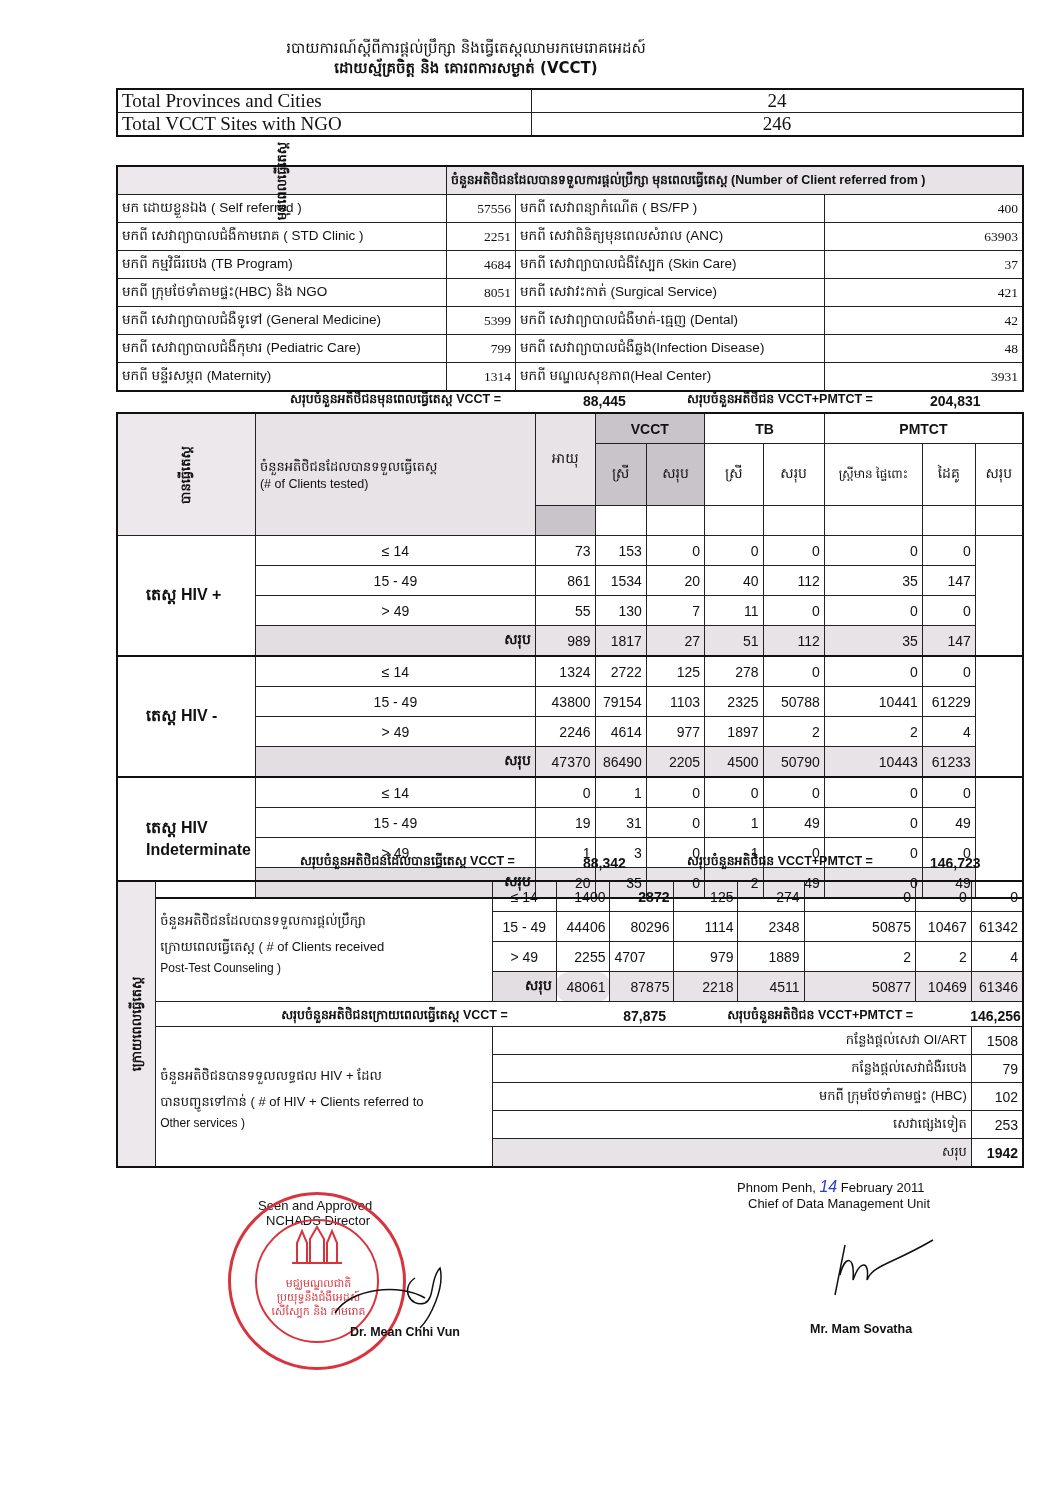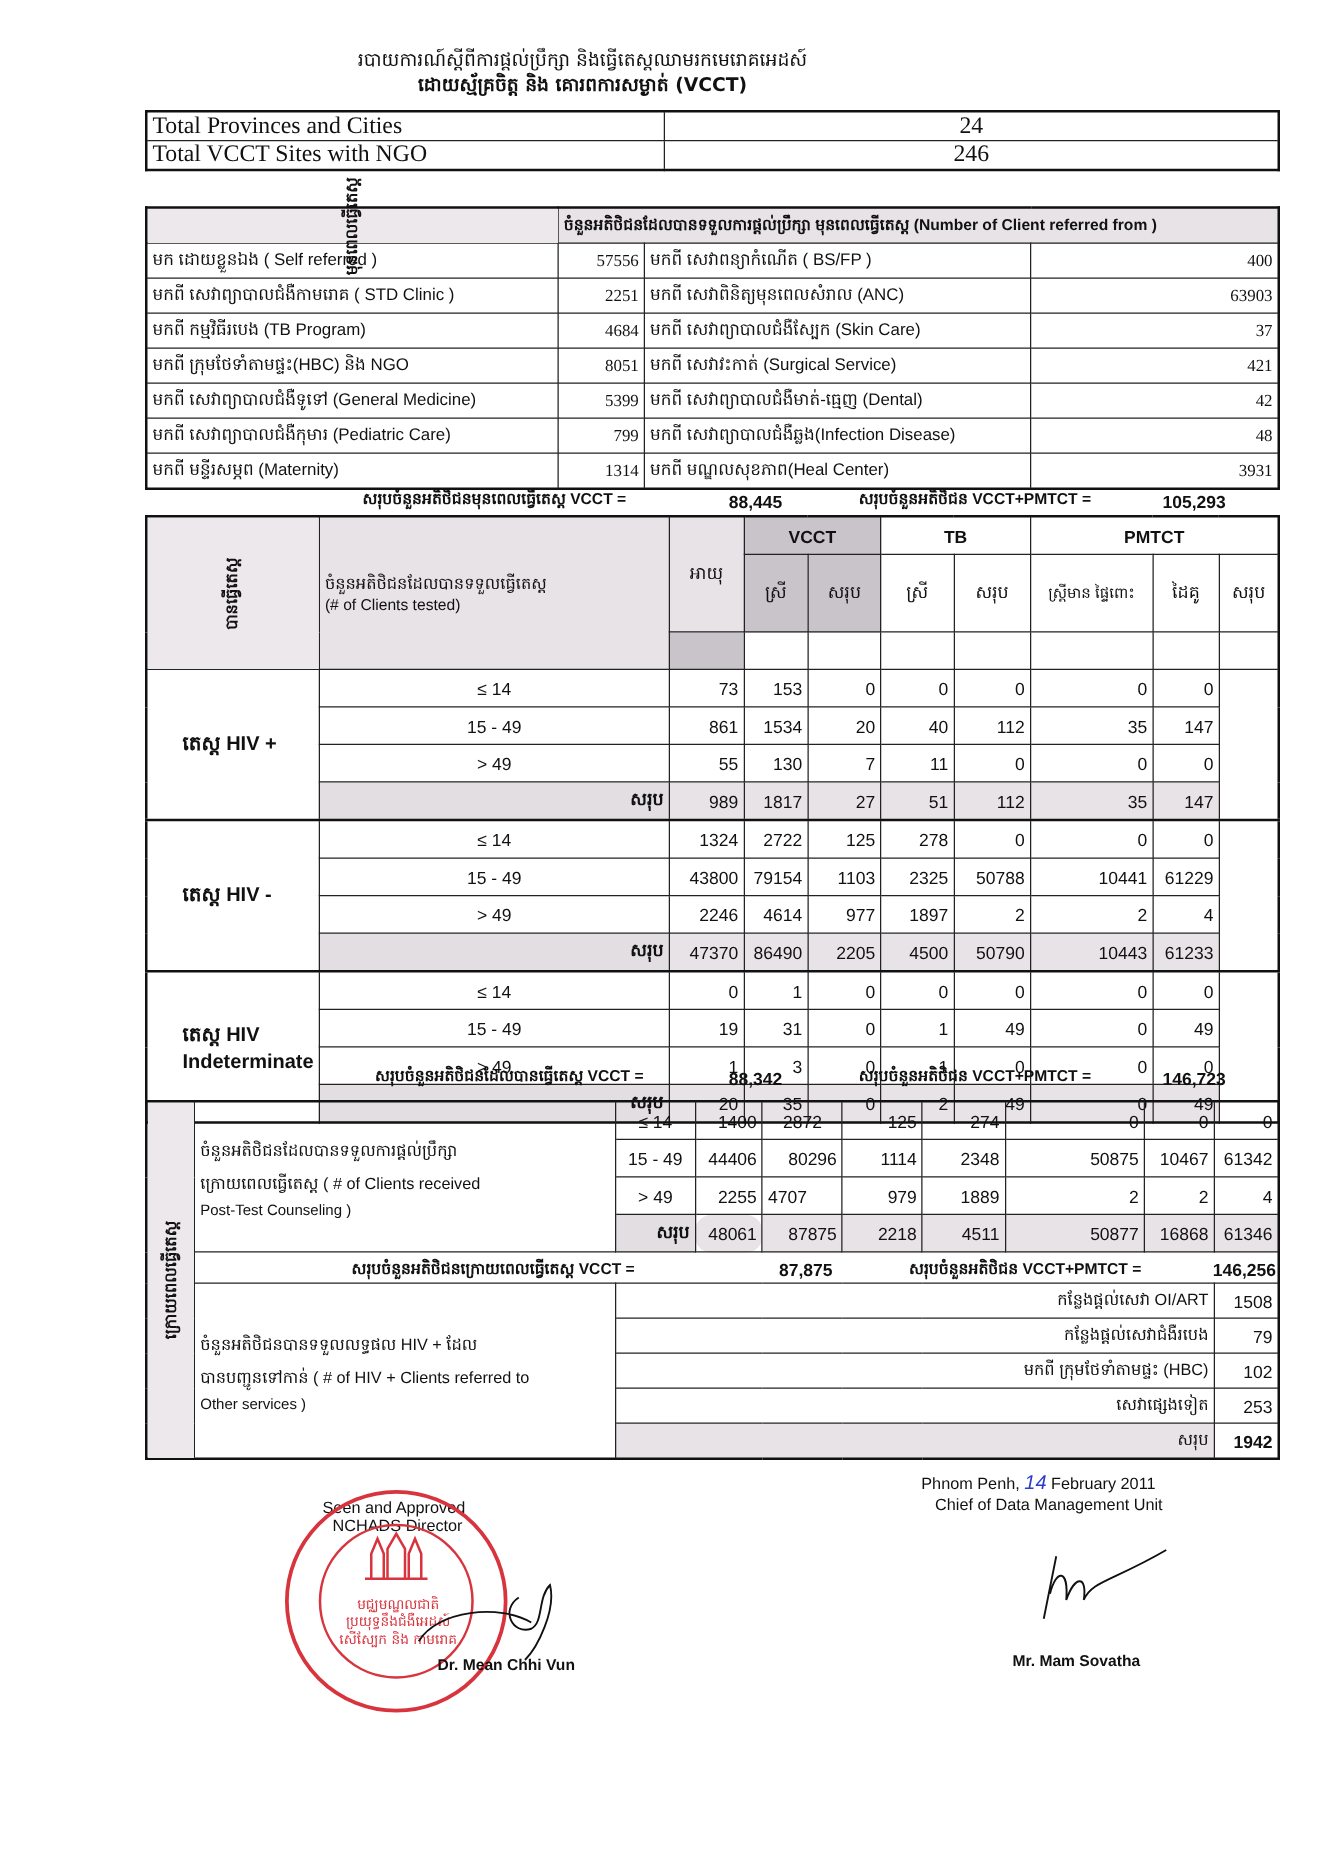--- a/index.html
+++ b/index.html
@@ -106,21 +106,21 @@
         <td style="width: 320px;">មកពី មន្ទីរសម្ភព (Maternity)</td>
         <td class="num" style="width: 60px;">1314</td>
         <td style="width: 300px;">មកពី មណ្ឌលសុខភាព(Heal Center)</td>
         <td class="num">3931</td>
       </tr>
     </tbody>
 </table>
 <div class="sumline" style="left:290px;top:391px">សរុបចំនួនអតិថិជនមុនពេលធ្វើតេស្ត VCCT =</div>
 <div class="sumline" style="left:583px;top:393px;font-size:14px">88,445</div>
 <div class="sumline" style="left:687px;top:391px">សរុបចំនួនអតិថិជន VCCT+PMTCT =</div>
-<div class="sumline" style="left:930px;top:393px;font-size:14px">105,293</div>
+<div class="sumline" style="left:930px;top:393px;font-size:14px">204,831</div>
 
 <table class="sec2 outer">
   <colgroup>
     <col style="width:36px">
       <col style="width:326px">
       <col style="width:62px">
     <col style="width:52px">
       <col style="width:62px">
       <col style="width:62px">
       <col style="width:64px">
@@ -311,21 +311,21 @@
     <td rowspan="11" class="vert">
           <span>ក្រោយពេលធ្វើតេស្ត</span>
         </td>
     <td rowspan="4" style="vertical-align:middle;font-size:13px;line-height:26px">
       <div>ចំនួនអតិថិជនដែលបានទទួលការផ្តល់ប្រឹក្សា</div>
       <div>ក្រោយពេលធ្វើតេស្ត ( # of Clients received</div>
       <div style="font-size:12px;line-height:16px">Post-Test Counseling )</div>
     </td>
     <td class="age" id="pt-age-0">≤ 14</td>
   <td class="n" style="text-align: right;">1400</td>
-        <td class="n" style="text-align: center;">2872</td>
+        <td class="n" style="text-align: right; font-weight: bold;">2872</td>
         <td class="n" style="text-align: right;">125</td>
         <td class="n" style="text-align: right;">274</td>
         <td class="n" style="text-align: right;">0</td>
         <td class="n" style="text-align: right;">0</td>
         <td class="n" style="text-align: right;">0</td>
       </tr>
   <tr>
         <td class="age" id="pt-age-1">15 - 49</td>
         <td class="n" style="text-align: right;">44406</td>
         <td class="n" style="text-align: right;">80296</td>
@@ -345,21 +345,21 @@
         <td class="n" style="text-align: right;">2</td>
         <td class="n" style="text-align: right;">4</td>
       </tr>
   <tr>
         <td class="sumcell" id="pt-age-3">សរុប</td>
         <td class="n lgray" style="text-align: right; border-radius: 13px;">48061</td>
         <td class="n lgray" style="text-align: right;">87875</td>
         <td class="n lgray" style="text-align: right;">2218</td>
         <td class="n lgray" style="text-align: right;">4511</td>
         <td class="n lgray" style="text-align: right;">50877</td>
-        <td class="n lgray" style="text-align: right;">16868</td>
+        <td class="n lgray" style="text-align: right;">10469</td>
         <td class="n lgray" style="text-align: right;">61346</td>
       </tr>
   <tr>
     <td colspan="9" style="height:24px;position:relative">
       <span class="sumline" style="left:125px;top:5px">សរុបចំនួនអតិថិជនក្រោយពេលធ្វើតេស្ត VCCT =</span>
       <span class="sumline" style="left:467px;top:6px;font-size:14px">87,875</span>
       <span class="sumline" style="left:571px;top:5px">សរុបចំនួនអតិថិជន VCCT+PMTCT =</span>
       <span class="sumline" style="left:814px;top:6px;font-size:14px">146,256</span>
     </td>
   </tr>

